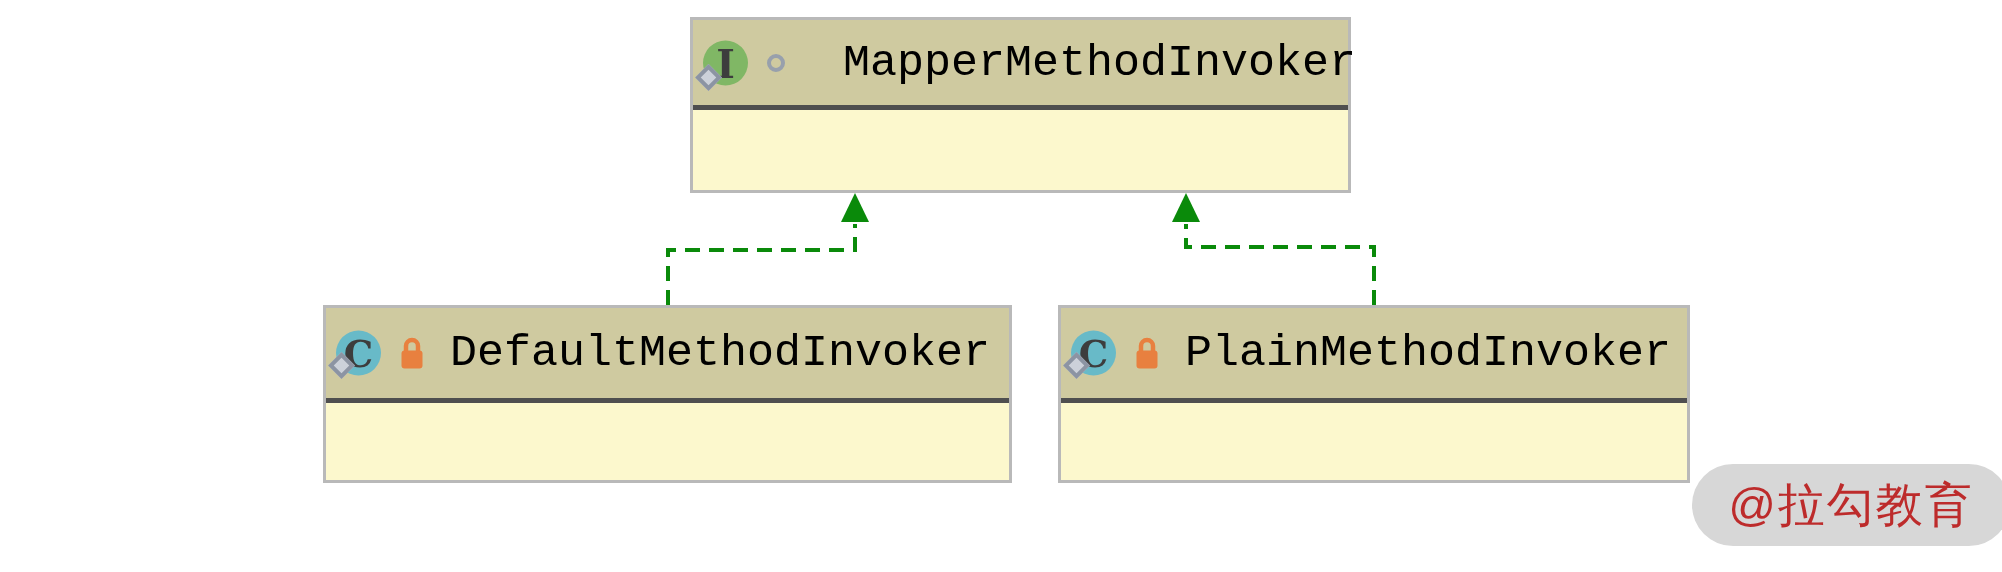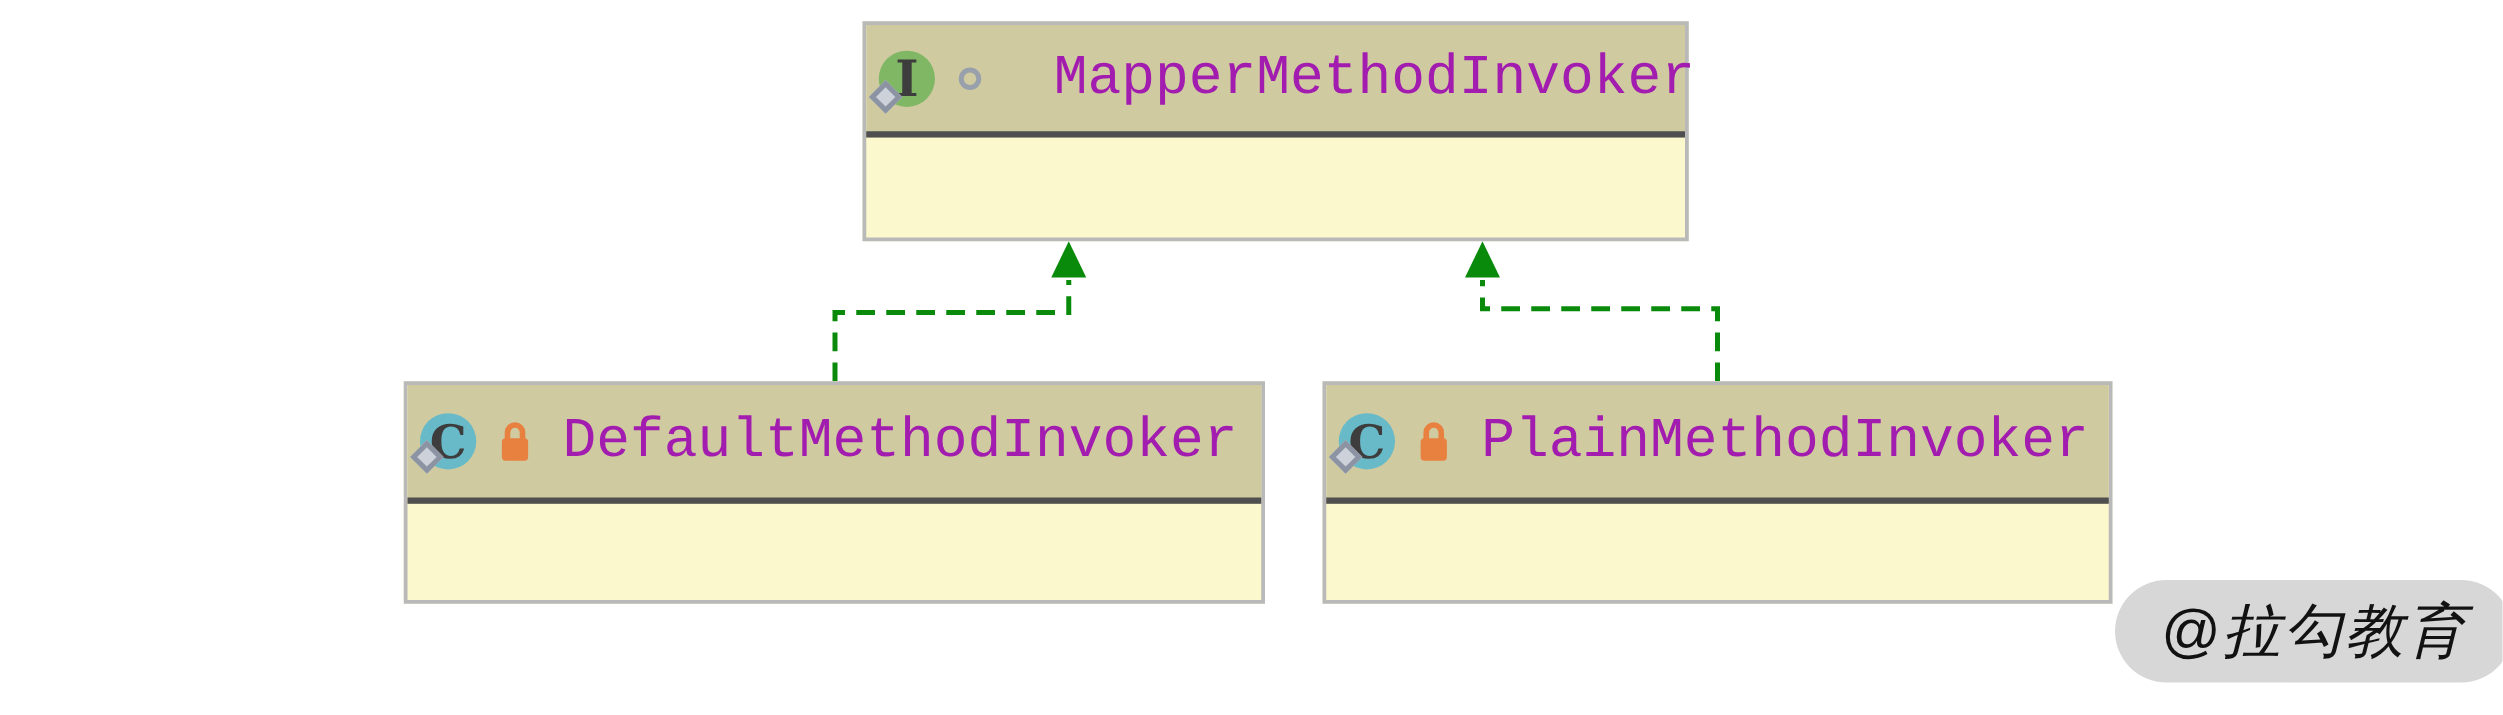--- a/index.html
+++ b/index.html
@@ -86,21 +86,21 @@
     border: 4px solid #98a0ac;
     border-radius: 50%;
     background: transparent;
   }
   .node-name {
     position: absolute;
     top: 50%;
     transform: translateY(-50%);
     font-family: "Liberation Mono", "DejaVu Sans Mono", monospace;
     font-size: 45px;
-    color: #a21caf;
+    color: #000000;
     white-space: nowrap;
   }
   .node-interface .node-name { left: 150px; }
   .node-class .node-name { left: 124px; font-family: Liberation Mono, monospace; }
 
   
   #node-mapper  { left: 690px;  top: 17px;  width: 661px; height: 176px; }
   #node-default { left: 323px;  top: 305px; width: 689px; height: 178px; }
   #node-plain   { left: 1058px; top: 305px; width: 632px; height: 178px; }
 
@@ -111,25 +111,24 @@
     width: 318px;
     height: 82px;
     background: #d4d4d4;
     opacity: 0.93;
     border-radius: 41px;
     display: flex;
     align-items: center;
     justify-content: center;
   }
   .watermark-text {
-    color: #000000;
+    color: #b91c1c;
     font-size: 47px;
     font-family: "Liberation Sans", sans-serif;
     letter-spacing: 2px;
-    font-style: italic;
   }
 </style>
 </head>
 <body>
 
 <div class="canvas">
 
   <svg class="edges-layer" width="2002" height="572" viewBox="0 0 2002 572" xmlns="http://www.w3.org/2000/svg">
     <g>
       <polyline points="668,305 668,250 855,250 855,224" fill="none" stroke="#0a8a0a" stroke-width="4" stroke-dasharray="15 9"></polyline>

